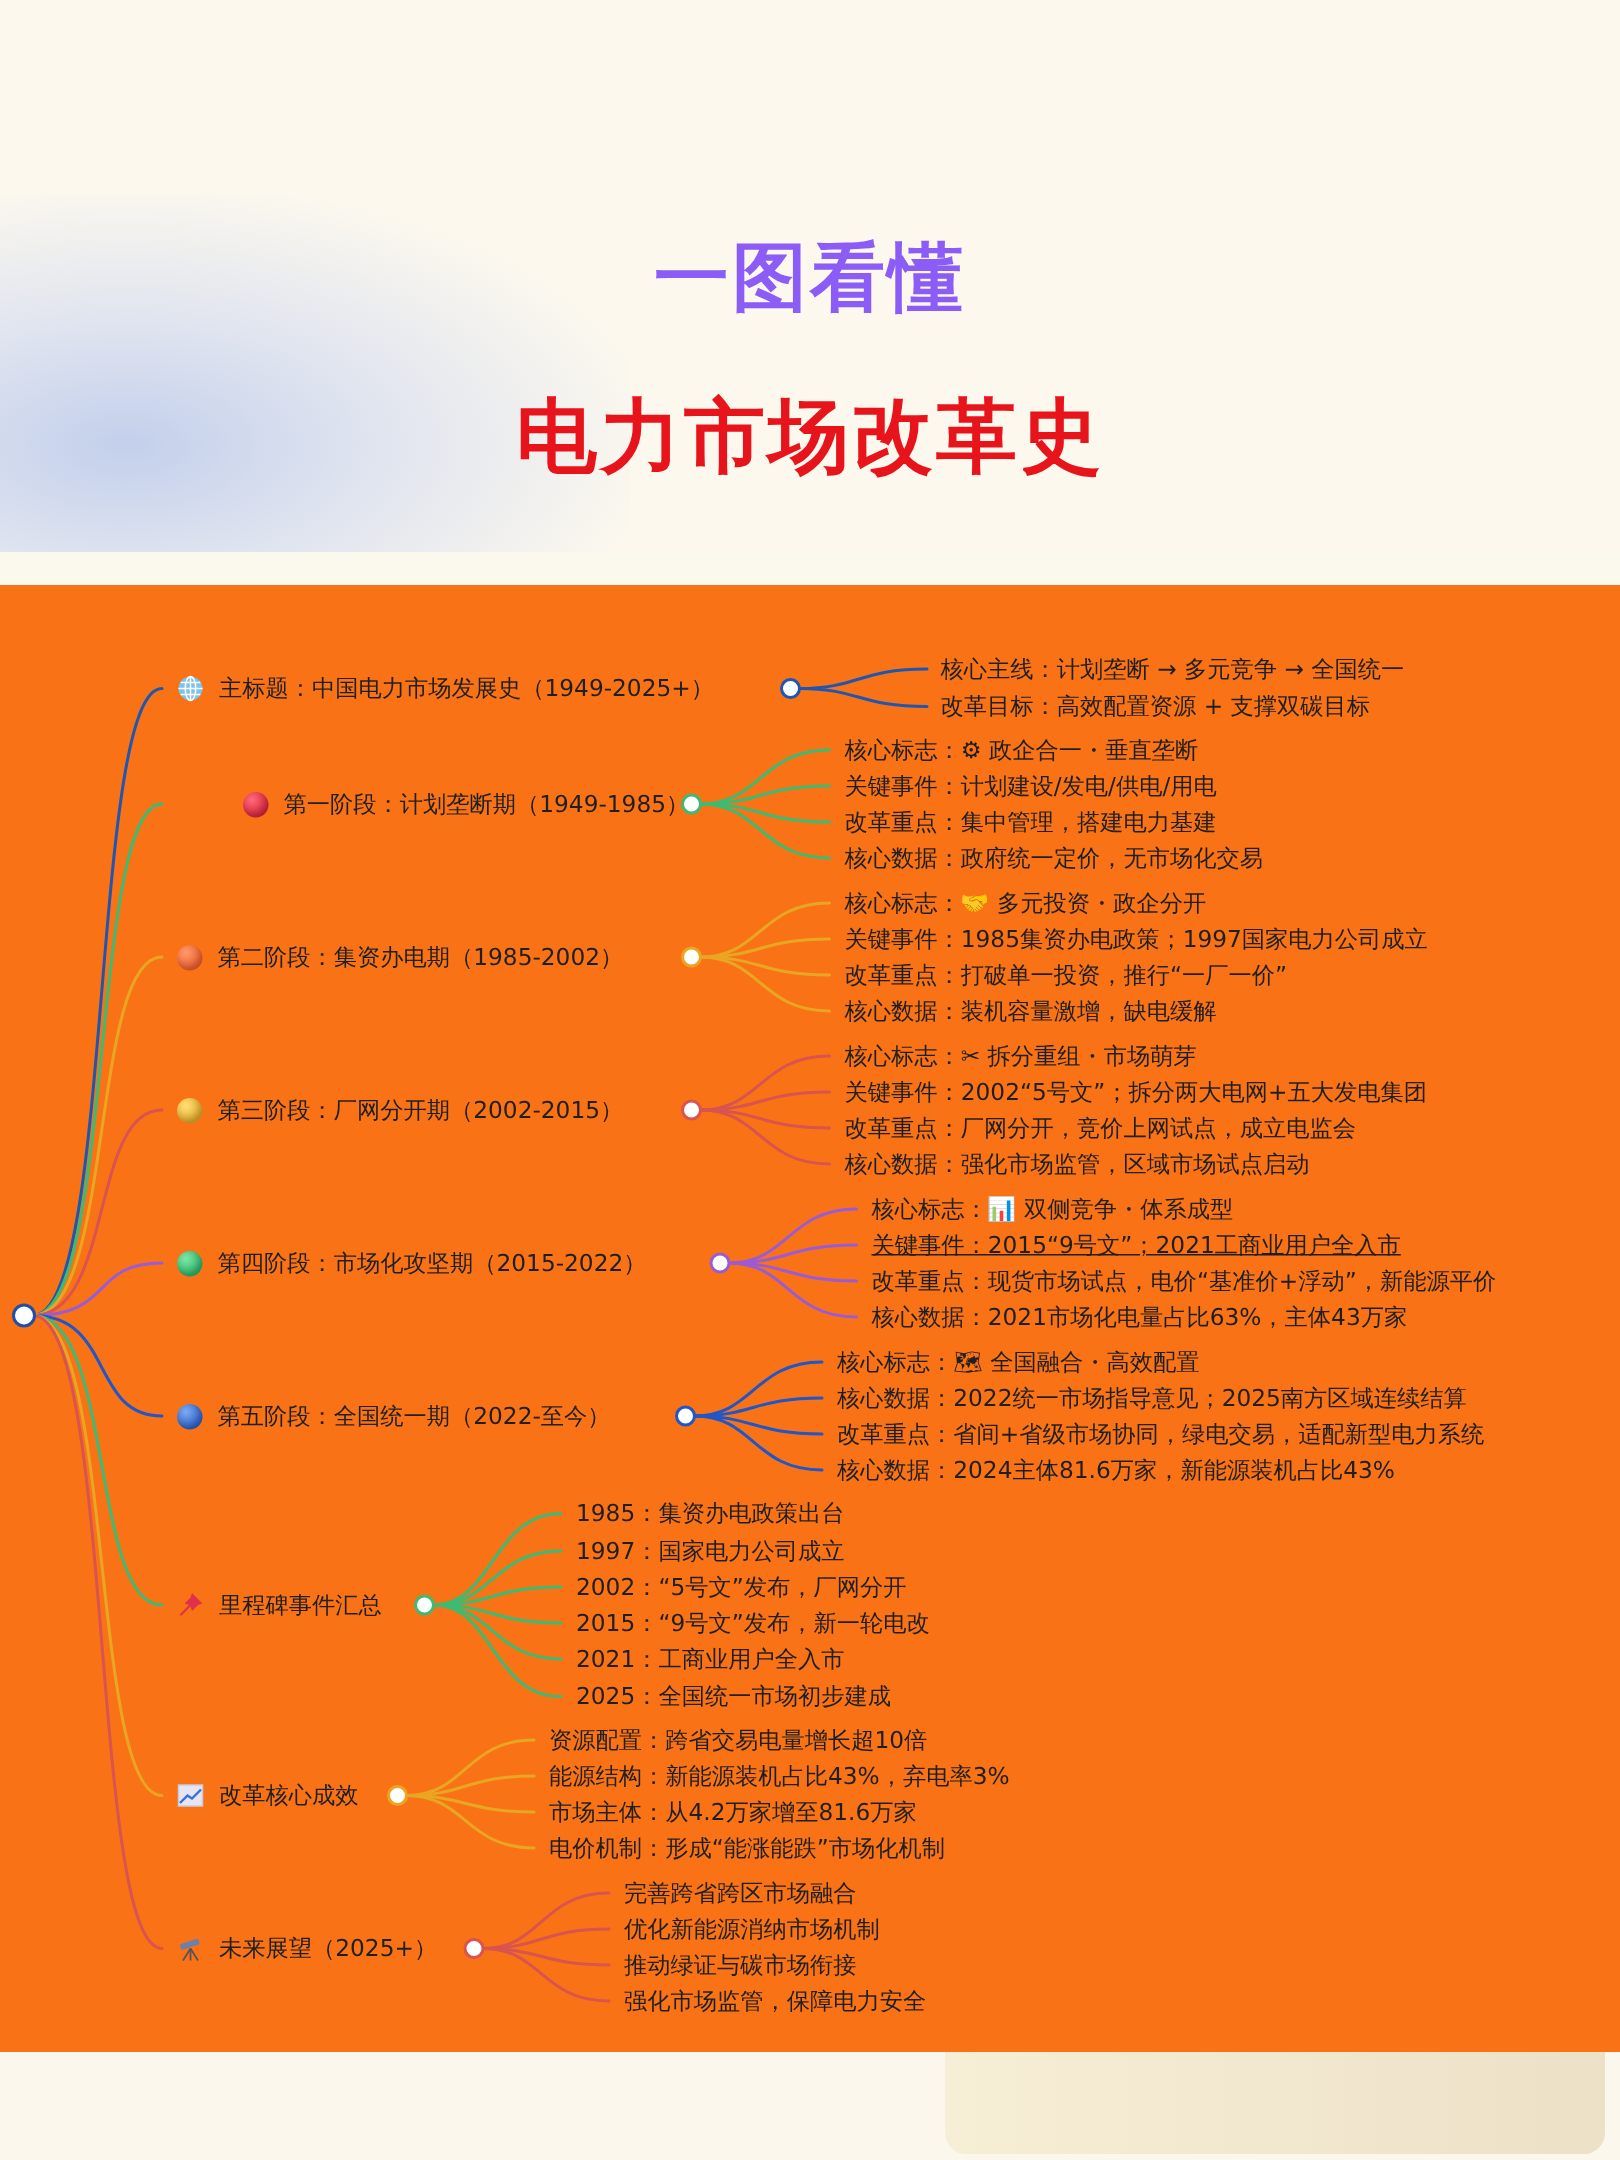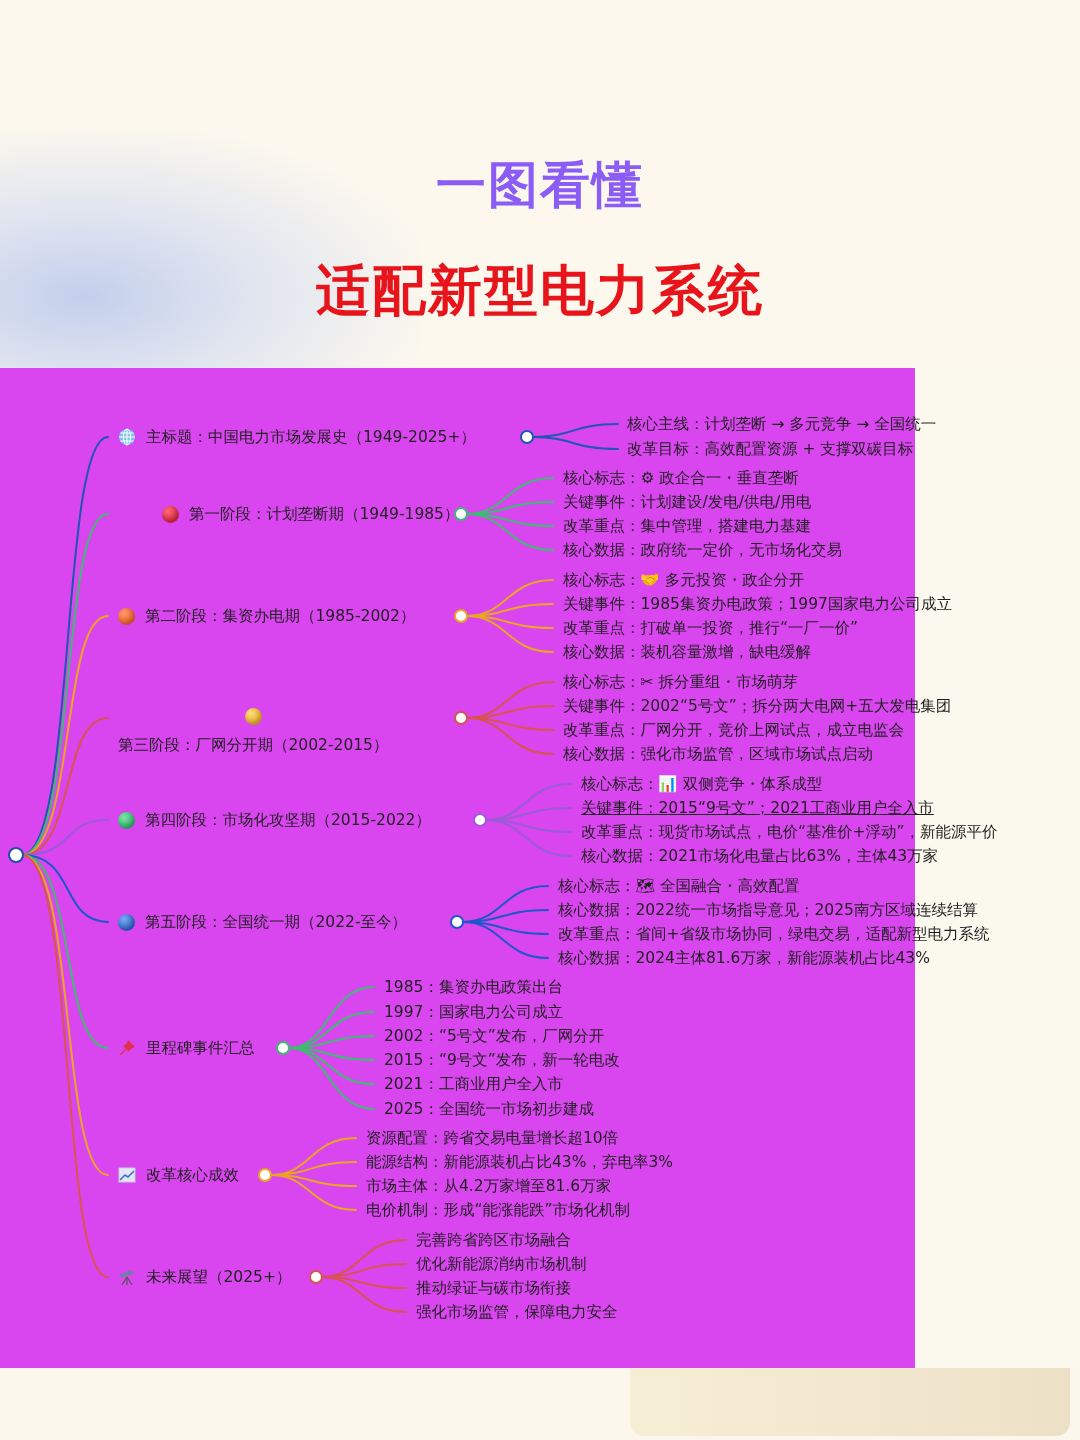--- a/index.html
+++ b/index.html
@@ -22,22 +22,22 @@
     position: absolute; left: 0; width: 1080px; top: 152px; text-align: center;
     font-family: "DejaVu Serif", "Liberation Serif", serif;
     font-size: 50px; font-weight: bold; color: #8b5cf6; letter-spacing: 2px;
   }
   .header .title2 {
     position: absolute; left: 0; width: 1080px; top: 255px; text-align: center;
     font-family: "DejaVu Serif", "Liberation Serif", serif;
     font-size: 54px; font-weight: bold; color: #e8141b; letter-spacing: 2px;
   }
   .panel {
-    position: absolute; left: 0; top: 368px; width: 915px; height: 1000px;
-    background: #d946ef;
+    position: absolute; left: 0; top: 390px; width: 1080px; height: 1000px;
+    background: #f97316;
   }
   .footer {
     position: absolute; left: 0; top: 1368px; width: 1080px; height: 72px;
     background: #fbf7ec;
   }
   .footer .deco {
     position: absolute; left: 630px; top: 0; width: 440px; height: 68px;
     background: linear-gradient(90deg, #f6ecd2, #efe3c8 60%, #eadcc0);
     border-radius: 0 0 14px 14px; opacity: 0.85;
   }
@@ -51,21 +51,21 @@
     box-shadow: inset -2px -3px 4px rgba(0,0,0,0.18);
   }
   .ic { display: inline-flex; width: 18px; height: 18px; align-items: center; justify-content: center; font-size: 14px; }
 </style>
 </head>
 <body>
 
 <div class="header">
   <div class="lightning"></div>
   <div class="title1">一图看懂</div>
-  <div class="title2">适配新型电力系统</div>
+  <div class="title2">电力市场改革史</div>
 </div>
 
 <div class="panel">
   <svg class="map" width="1080" height="1000" viewBox="0 368 1080 1000" id="mapsvg">
       <path d="M22,855 C76,855 60,437 108,437" fill="none" stroke="#1f56b0" stroke-width="2" stroke-linecap="round"></path>
       <path d="M533,437 C572.5,437 572.5,424 618,424" fill="none" stroke="#1f56b0" stroke-width="2" stroke-linecap="round"></path>
       <path d="M533,437 C572.5,437 572.5,449 618,449" fill="none" stroke="#1f56b0" stroke-width="2" stroke-linecap="round"></path>
       <circle cx="527" cy="437" r="6" fill="#fff" stroke="#1f56b0" stroke-width="2"></circle>
       <path d="M22,855 C76,855 60,514 108,514" fill="none" stroke="#3dbb72" stroke-width="2" stroke-linecap="round"></path>
       <path d="M467,514 C507,514 507,478 553,478" fill="none" stroke="#3dbb72" stroke-width="2" stroke-linecap="round"></path>
@@ -139,21 +139,21 @@
   <div class="node topic" style="left:118px; top:504px; margin-top:-368px;padding-left:44px;">
     <span class="ball" style="background:radial-gradient(circle at 35% 30%, #ff6b7a, #d7263d 70%);"></span>
     <span>第一阶段：计划垄断期（1949-1985）</span>
   </div>
 
   <div class="node topic" style="left:118px; top:606px; margin-top:-368px;">
     <span class="ball" style="background:radial-gradient(circle at 35% 30%, #ff9a6b, #ec5f2c 70%);"></span>
     <span>第二阶段：集资办电期（1985-2002）</span>
   </div>
 
-  <div class="node topic" style="left:118px; top:708px; margin-top:-368px;flex-direction:column;">
+  <div class="node topic" style="left:118px; top:708px; margin-top:-368px;">
     <span class="ball" style="background:radial-gradient(circle at 35% 30%, #ffe07a, #e2a82a 70%);"></span>
     <span>第三阶段：厂网分开期（2002-2015）</span>
   </div>
 
   <div class="node topic" style="left:118px; top:810px; margin-top:-368px;">
     <span class="ball" style="background:radial-gradient(circle at 35% 30%, #7fe6a8, #2fb36a 70%);"></span>
     <span>第四阶段：市场化攻坚期（2015-2022）</span>
   </div>
 
   <div class="node topic" style="left:118px; top:912px; margin-top:-368px;">

